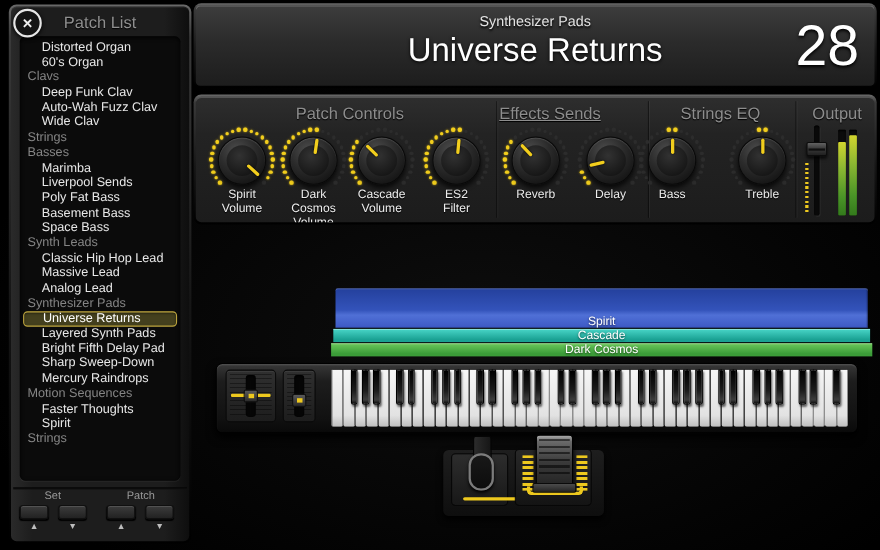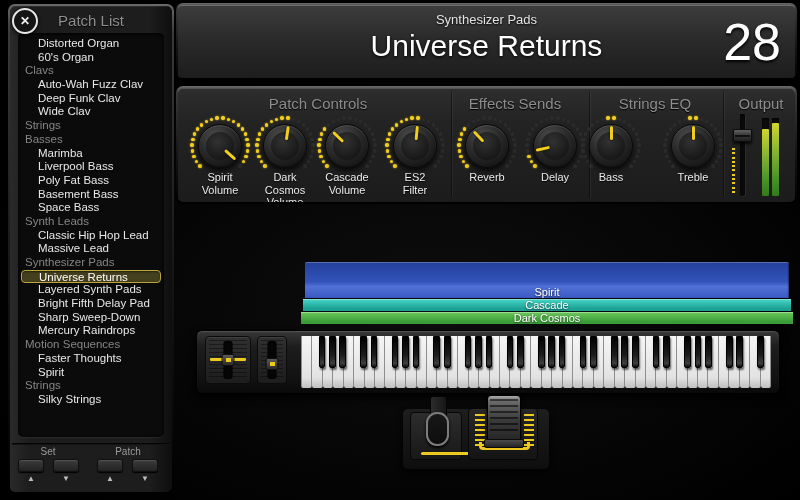--- a/index.html
+++ b/index.html
@@ -51,21 +51,21 @@
   #hdr-num{position:absolute;right:14px;top:6px;font-size:52px;line-height:62px;color:#fff;
            text-shadow:0 2px 3px #000;}
 
   
   #controls-bezel{left:176px;top:86px;width:621px;height:118px;}
   #controls-panel{position:relative;width:100%;height:100%;border-radius:5px;
                   background:linear-gradient(180deg,#2e2e2e,#232323 30%,#1c1c1c);
                   box-shadow:inset 0 1px 0 rgba(255,255,255,.18);overflow:hidden;}
   .sec-title{position:absolute;top:7px;font-size:15px;color:#8d8d8d;text-align:center;
              text-shadow:0 1px 1px #000;}
-  #t-patch{left:40px;width:200px;} #t-fx{left:257px;width:160px;}
+  #t-patch{left:40px;width:200px;} #t-fx{left:242px;width:160px;text-decoration:underline;}
   #t-eq{left:397px;width:160px;} #t-out{left:551px;width:64px;}
   .vdiv{position:absolute;top:4px;bottom:4px;width:1px;background:rgba(0,0,0,.45);
         box-shadow:1px 0 0 rgba(255,255,255,.05);}
   .knob-unit{position:absolute;top:25px;width:66px;text-align:center;}
   .knob-dial{position:relative;width:66px;height:66px;}
   .kdot{position:absolute;width:3.5px;height:3.5px;border-radius:50%;background:#2c2c2c;}
   .kdot.lit{background:#f2ce1d;box-shadow:0 0 2px rgba(242,206,29,.8);}
   .knob-cap{position:absolute;left:11px;top:11px;width:44px;height:44px;border-radius:50%;
             background:radial-gradient(circle at 38% 28%,#4c4c4c,#2b2b2b 42%,#181818 75%,#0f0f0f);
             border:1px solid #090909;box-shadow:0 3px 5px rgba(0,0,0,.75), inset 0 1px 1px rgba(255,255,255,.14);
@@ -167,44 +167,44 @@
 
   <div id="close-btn">✕</div>
 
   <div class="bezel" id="pillar-bezel">
     <div id="pillar">
       <div id="pl-title">Patch List</div>
       <div id="patch-list">
           <div class="pl-item pl-patch">Distorted Organ</div>
           <div class="pl-item pl-patch">60's Organ</div>
           <div class="pl-item pl-cat">Clavs</div>
+          <div class="pl-item pl-patch">Deep Funk Clav</div>
           <div class="pl-item pl-patch">Auto-Wah Fuzz Clav</div>
-          <div class="pl-item pl-patch">Deep Funk Clav</div>
           <div class="pl-item pl-patch">Wide Clav</div>
           <div class="pl-item pl-cat">Strings</div>
           <div class="pl-item pl-cat">Basses</div>
           <div class="pl-item pl-patch">Marimba</div>
-          <div class="pl-item pl-patch">Liverpool Bass</div>
+          <div class="pl-item pl-patch">Liverpool Sends</div>
           <div class="pl-item pl-patch">Poly Fat Bass</div>
           <div class="pl-item pl-patch">Basement Bass</div>
           <div class="pl-item pl-patch">Space Bass</div>
           <div class="pl-item pl-cat">Synth Leads</div>
           <div class="pl-item pl-patch">Classic Hip Hop Lead</div>
           <div class="pl-item pl-patch">Massive Lead</div>
+          <div class="pl-item pl-patch">Analog Lead</div>
           <div class="pl-item pl-cat">Synthesizer Pads</div>
           <div class="pl-item pl-patch pl-sel">Universe Returns</div>
           <div class="pl-item pl-patch">Layered Synth Pads</div>
           <div class="pl-item pl-patch">Bright Fifth Delay Pad</div>
           <div class="pl-item pl-patch">Sharp Sweep-Down</div>
           <div class="pl-item pl-patch">Mercury Raindrops</div>
           <div class="pl-item pl-cat">Motion Sequences</div>
           <div class="pl-item pl-patch">Faster Thoughts</div>
           <div class="pl-item pl-patch">Spirit</div>
           <div class="pl-item pl-cat">Strings</div>
-          <div class="pl-item pl-patch">Silky Strings</div>
         </div>
       <div id="pl-sep"></div>
       <div class="foot-label" id="set-label">Set</div>
       <div class="foot-label" id="patch-label">Patch</div>
       <div id="footer-buttons">
           <div class="foot-btn" style="left: 8px;"></div>
           <div class="foot-arrow" style="left: 8px;">▲</div>
           <div class="foot-btn" style="left: 43px;"></div>
           <div class="foot-arrow" style="left: 43px;">▼</div>
           <div class="foot-btn" style="left: 87px;"></div>

